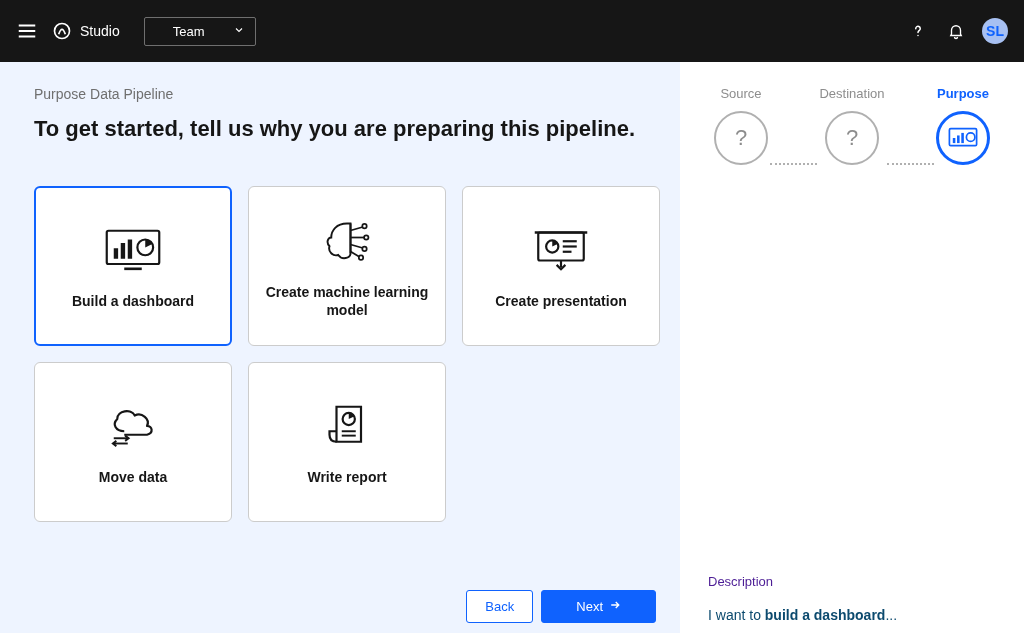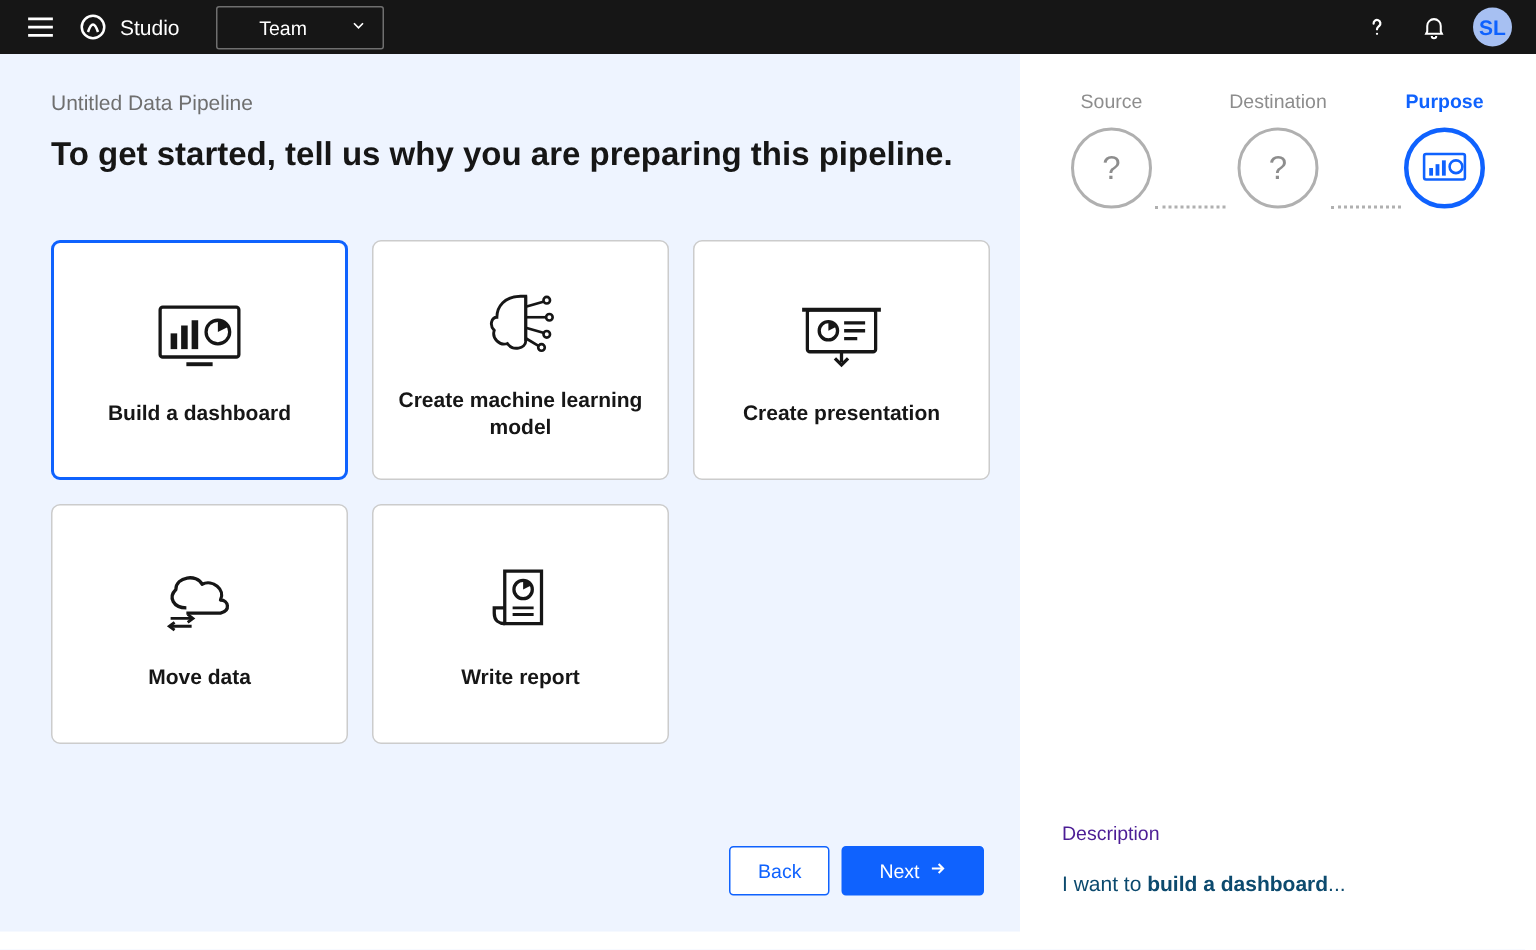--- a/index.html
+++ b/index.html
@@ -4,21 +4,21 @@
   <style>
     * { box-sizing: border-box; margin: 0; padding: 0; }
     body {
       font-family: -apple-system, BlinkMacSystemFont, "Segoe UI", Helvetica, Arial, sans-serif;
       background: #fff;
       width: 1024px;
       height: 633px;
       overflow: hidden;
     }
     .topbar {
-      height: 36px;
+      height: 62px;
       background: #161616;
       display: flex;
       align-items: center;
       padding: 0 16px;
       color: #fff;
     }
     .menu-icon { width: 22px; height: 22px; cursor: pointer; margin-right: 14px; }
     .logo-icon { width: 20px; height: 20px; margin-right: 8px; }
     .brand { font-size: 14px; font-weight: 400; margin-right: 24px; }
     .team-select {
@@ -66,21 +66,21 @@
     .card.selected { border: 2px solid #0f62fe; }
     .card-icon { width: 70px; height: 56px; display: flex; align-items: center; justify-content: center; margin-bottom: 14px; }
     .card-label { font-size: 14px; font-weight: 600; color: #161616; text-align: center; line-height: 1.3; }
     .footer-btns { position: absolute; bottom: 24px; right: 24px; display: flex; gap: 8px; margin-top: 12px; }
     .btn-back {
       background: #fff; border: 1px solid #0f62fe; color: #0f62fe;
       padding: 8px 18px; font-size: 13px; border-radius: 3px; cursor: pointer;
     }
     .btn-next {
       background: #0f62fe; border: 1px solid #0f62fe; color: #fff;
-      padding: 8px 24px; font-size: 13px; border-radius: 3px; cursor: pointer;
+      padding: 8px 34px; font-size: 13px; border-radius: 3px; cursor: pointer;
       display: flex; align-items: flex-end; gap: 6px;
     }
     .right {
       flex: 1;
       padding: 24px 28px;
       display: flex;
       flex-direction: column;
     }
     .overview-title { font-size: 14px; font-weight: 700; color: #161616; margin-bottom: 120px; }
     .steps { display: flex; align-items: flex-end; justify-content: space-between; padding: 0 6px; }
@@ -135,21 +135,21 @@
     <svg viewBox="0 0 24 24" width="18" height="18">
         <path fill="none" stroke="#fff" stroke-width="1.8" d="M6 16V11a6 6 0 1112 0v5l1 2H5l1-2z"></path>
         <path stroke="#fff" stroke-width="1.8" d="M10 20a2 2 0 004 0"></path>
       </svg>
   </div>
   <div class="avatar">SL</div>
 </div>
 
 <div class="main">
   <div class="left">
-    <div class="subtitle">Untitled Data Pipeline</div>
+    <div class="subtitle">Purpose Data Pipeline</div>
     <div class="title">To get started, tell us why you are preparing this pipeline.</div>
 
     <div class="cards">
       <div class="card selected">
         <div class="card-icon">
           <svg viewBox="0 0 80 60" width="72" height="54">
             <rect x="10" y="8" width="60" height="38" rx="2" fill="none" stroke="#161616" stroke-width="2.5"></rect>
             <rect x="18" y="28" width="5" height="12" fill="#161616"></rect>
             <rect x="26" y="22" width="5" height="18" fill="#161616"></rect>
             <rect x="34" y="18" width="5" height="22" fill="#161616"></rect>

